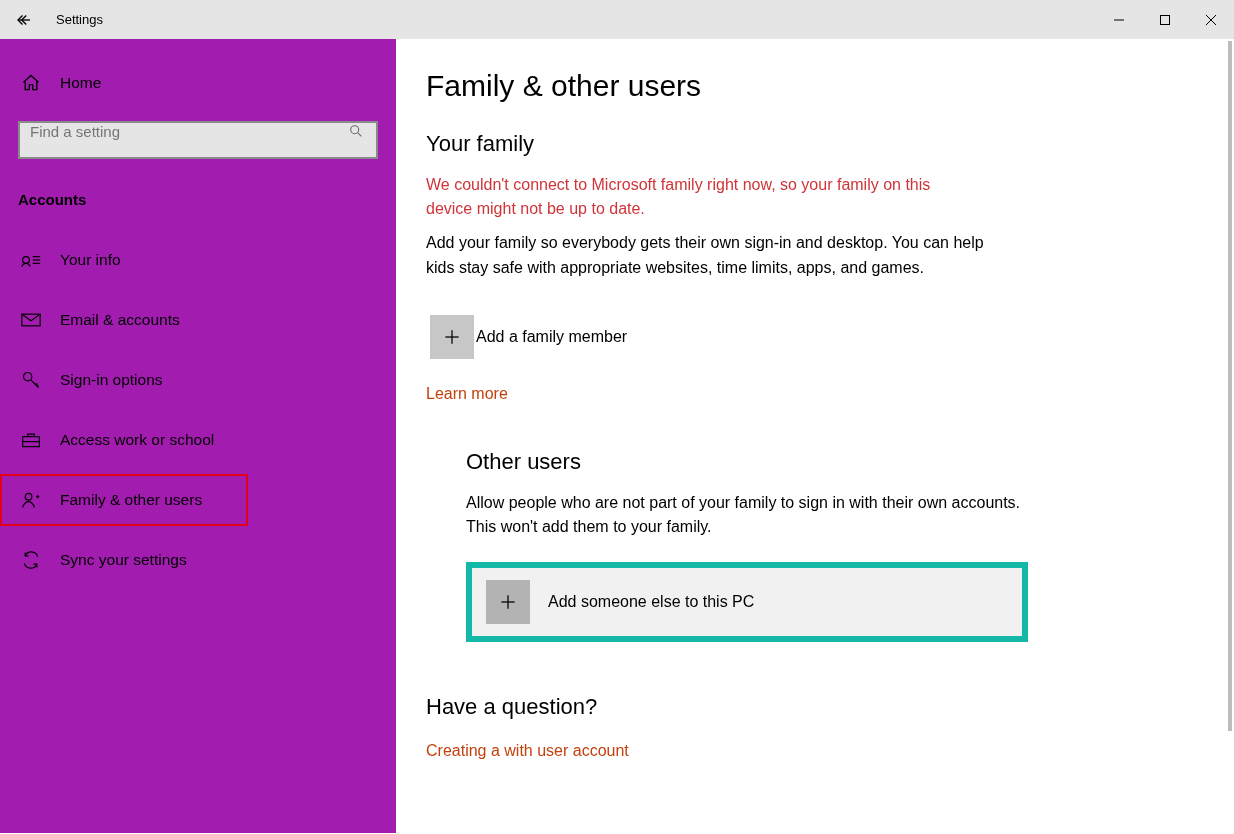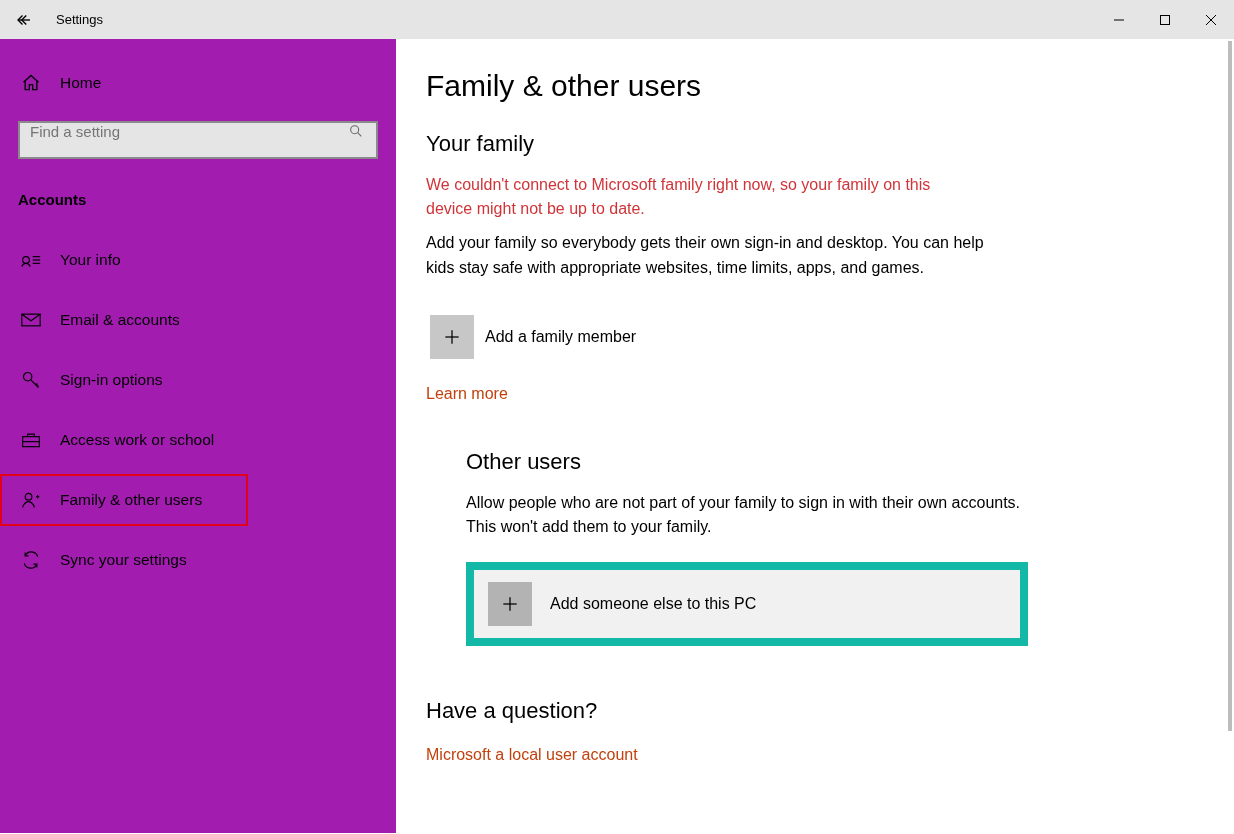--- a/index.html
+++ b/index.html
@@ -126,42 +126,42 @@
   }
   .body-text {
     font-size: 16px;
     color: #000;
     max-width: 560px;
     line-height: 1.55;
   }
   .add-row {
     display: flex;
     align-items: center;
-    gap: 11px;
+    gap: 2px;
     margin-top: 30px;
     cursor: pointer;
     padding: 4px;
   }
   .plus-tile {
     width: 44px; height: 44px;
     background: #c7c7c7;
     display:flex; align-items:center; justify-content:center;
   }
   .plus-tile.dark { background: #b3b3b3; }
   .add-label { font-size: 16px; }
   .link-muted {
     color: #c2410c;
     font-size: 16px;
     margin-top: 22px;
     display: inline-block;
     cursor: pointer;
   }
   .section-gap { margin-top: 46px; margin-left: 40px; }
   .highlight-red {
-    border: 8px solid #14b8a6;
+    border: 6px solid #14b8a6;
     padding: 12px 14px;
     max-width: 562px;
     margin-top: 22px;
     background: #f1f1f1;
     display:flex; align-items:center; gap:18px;
     cursor:pointer;
   }
   .question-section { margin-top: 52px; }
   .scrollbar {
     position: absolute;
@@ -325,18 +325,18 @@
               <line x1="12" y1="4" x2="12" y2="20"></line>
               <line x1="4" y1="12" x2="20" y2="12"></line>
             </svg>
         </div>
         <span class="add-label">Add someone else to this PC</span>
       </div>
     </div>
 
     <div class="question-section">
       <div class="section-title">Have a question?</div>
-      <a class="link-muted" style="margin-top:6px;">Microsoft a local user account</a>
+      <a class="link-muted" style="margin-top:6px;">Creating a with user account</a>
     </div>
 
     <div class="scrollbar"></div>
   </div>
 </div>
 
 </body></html>

